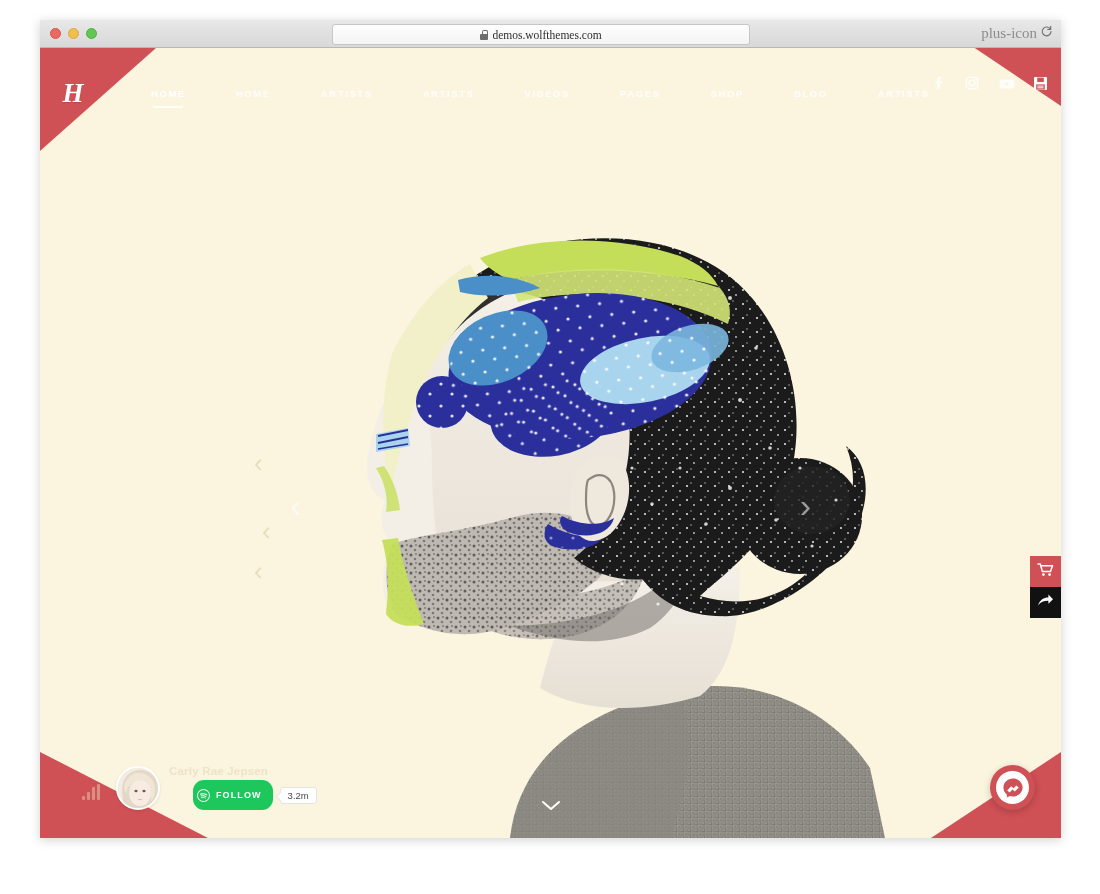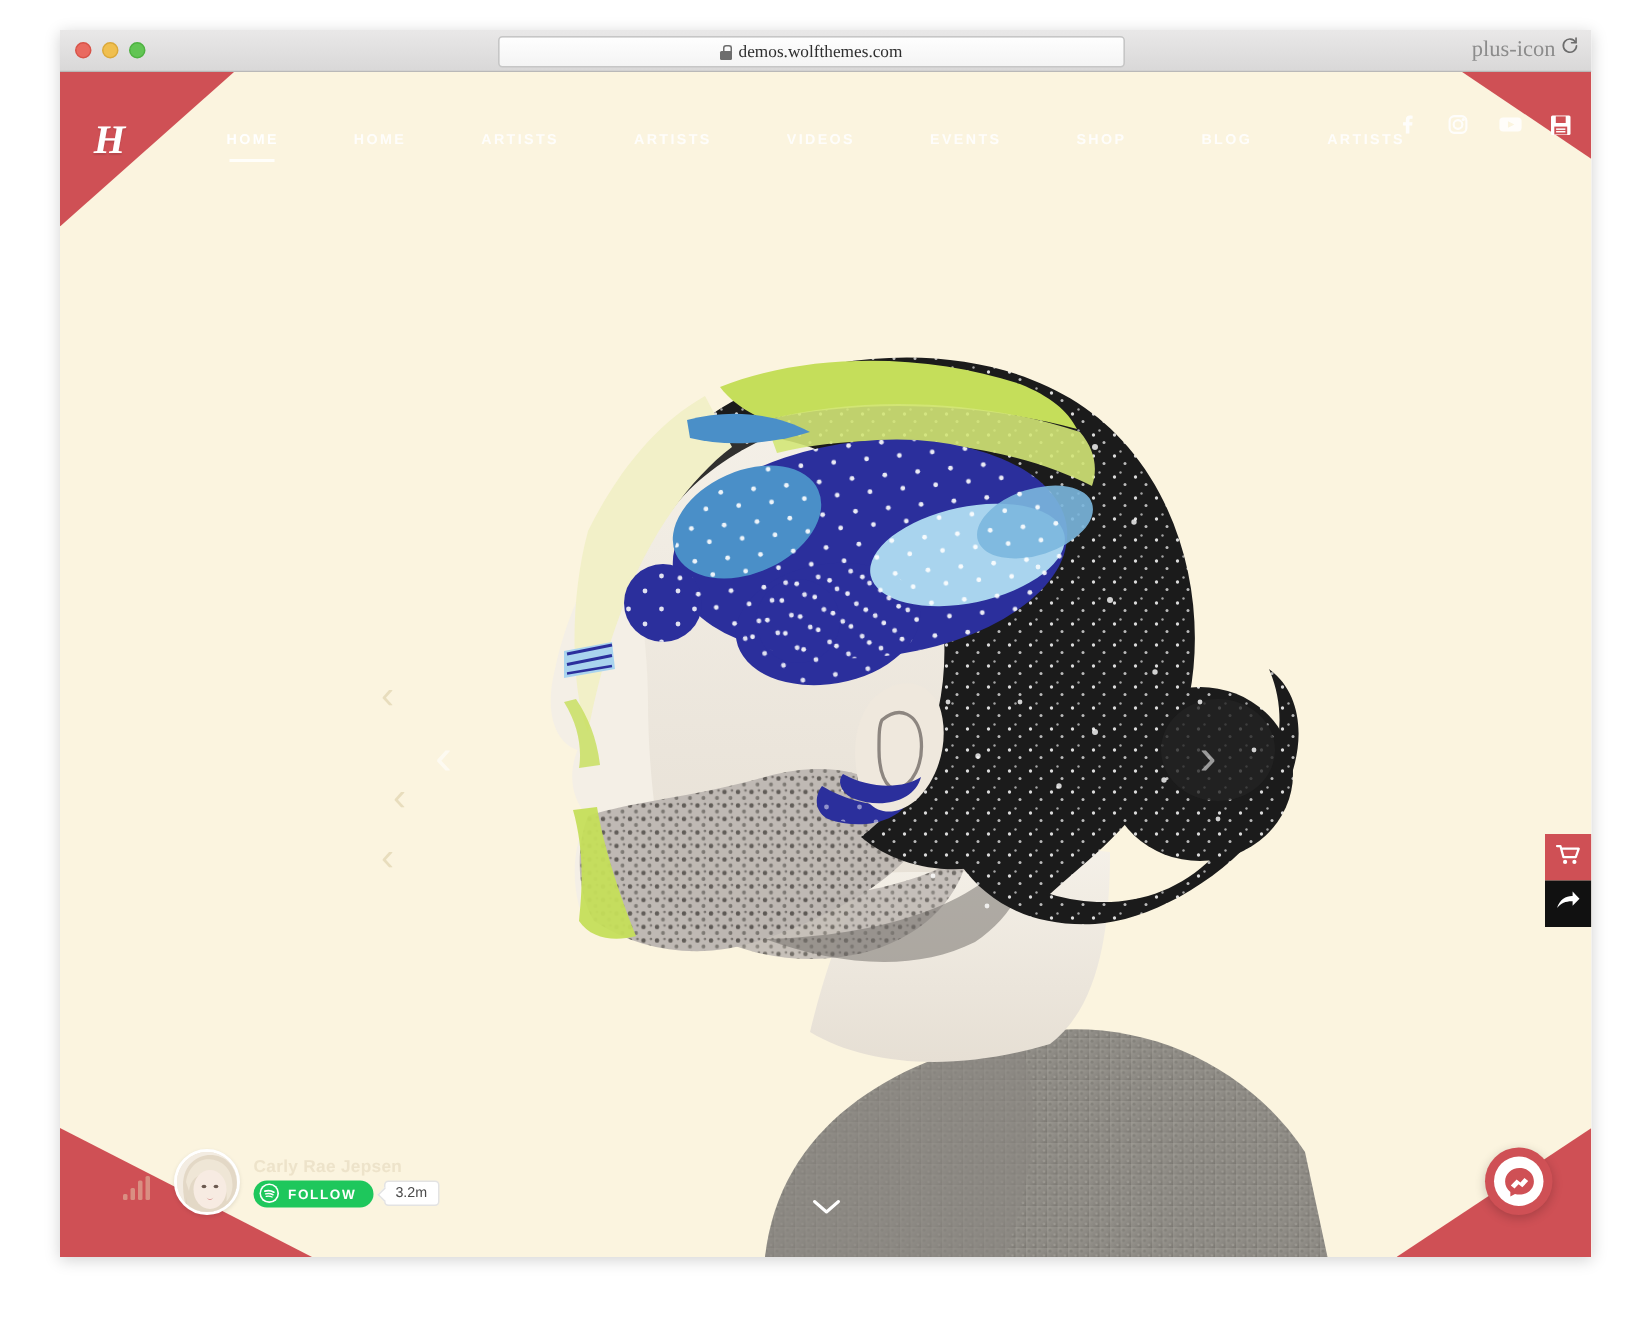--- a/index.html
+++ b/index.html
@@ -208,22 +208,23 @@
   .artist-name{
     font-size:11.5px; font-weight:bold;
     color:rgba(236,226,200,.95);
     letter-spacing:.2px;
   }
   .follow-row{ display:flex; align-items:center; }
   .follow-btn{
     display:flex; align-items:center; gap:6px;
     background:#1ec75c;
     border-radius:11px;
-    height:18px; padding:0 11px 0 4px;
+    height:30px; padding:0 11px 0 4px;
     cursor:pointer;
+    margin-left:24px;
   }
   .sp-mark{
     width:13px;height:13px;border-radius:50%;
     background:#ffffff;
     display:flex;align-items:center;justify-content:center;
     flex:none;
   }
   .follow-label{
     font-size:9px;font-weight:bold;letter-spacing:1.1px;
     color:#ffffff;
@@ -443,21 +444,21 @@
 
     <div class="navbar">
       <div class="logo">H</div>
 
       <div class="nav-links">
         <div class="nav-item active">HOME</div>
         <div class="nav-item">HOME</div>
         <div class="nav-item">ARTISTS</div>
         <div class="nav-item">ARTISTS</div>
         <div class="nav-item">VIDEOS</div>
-        <div class="nav-item">EVENTS</div>
+        <div class="nav-item">PAGES</div>
         <div class="nav-item">SHOP</div>
         <div class="nav-item">BLOG</div>
         <div class="nav-item">ARTISTS</div>
       </div>
 
       <div class="nav-social">
         <span class="soc">
           <svg width="14" height="14" viewBox="0 0 14 14">
             <path d="M8.6 13V7.6h1.8l.3-2.1H8.6V4.1c0-.6.2-1 1-1h1.1V1.2C10.4 1.1 9.7 1 9 1 7.3 1 6.2 2 6.2 3.9v1.6H4.4v2.1h1.8V13z" fill="#fff"></path>
           </svg>

